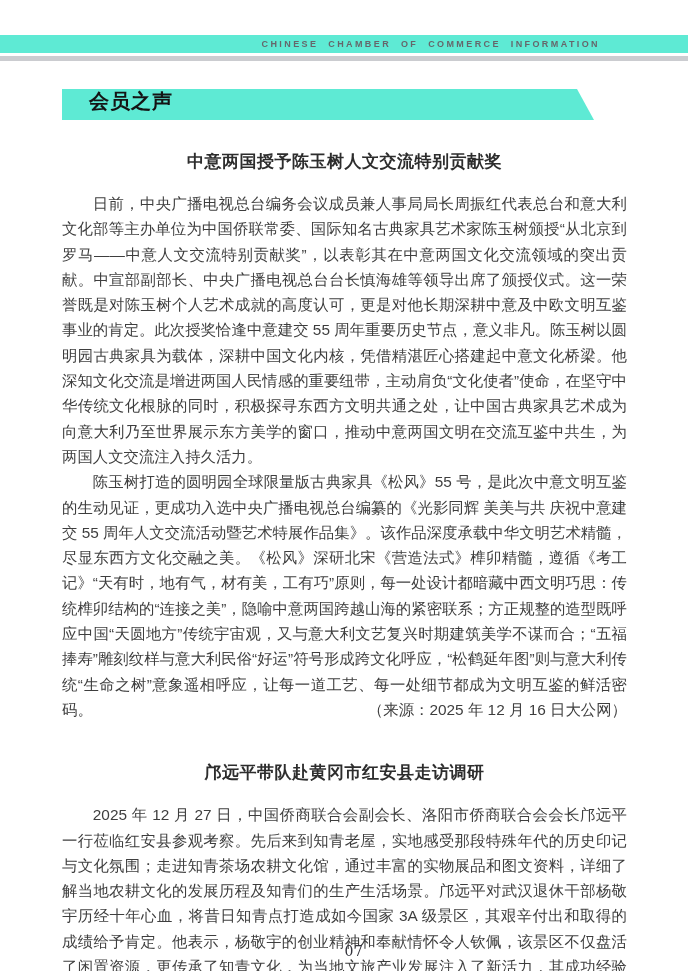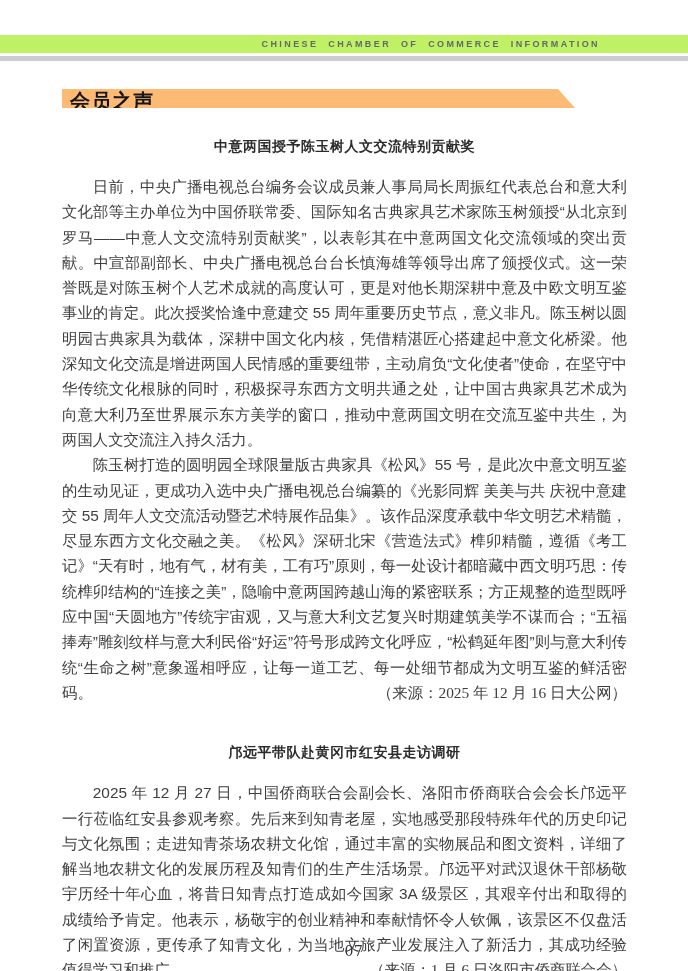--- a/index.html
+++ b/index.html
@@ -6,68 +6,68 @@
   .page{
     position:relative;
     width:688px;height:971px;
     background:#ffffff;
     font-family:"Liberation Sans",sans-serif;
     overflow:hidden;
   }
   
   .band{
     position:absolute;top:35px;left:0;right:0;height:18px;
-    background:#bef264;
+    background:#5eead4;
   }
   .band-text{
     position:absolute;right:88px;top:0;
     line-height:18px;font-size:9px;font-weight:bold;
     letter-spacing:2.4px;word-spacing:5px;
     color:#66666b;white-space:nowrap;
   }
   .rule{
     position:absolute;top:56px;left:0;right:0;height:5px;
     background:#cbccd0;
   }
   
   .content{
     position:absolute;left:62px;top:89px;width:565px;
   }
   .section-bar{
-    width:513px;height:19px;
-    background:#fdba74;
+    width:513px;height:31px;
+    background:#5eead4;
     clip-path:polygon(0 0, calc(100% - 17px) 0, 100% 100%, 0 100%);
+    padding-left:19px;
   }
   .section-label{
     display:block;
     padding-left:8px;
     line-height:25px;
     font-size:20px;font-weight:bold;color:#141414;
     letter-spacing:1px;
   }
   .article-title{
     margin:0;
     text-align:center;
-    font-size:14px;font-weight:bold;color:#2d2d2d;
+    font-size:17px;font-weight:bold;color:#2d2d2d;
     letter-spacing:0.5px;
   }
   .t1{margin-top:30px;}
   .t2{margin-top:39px;}
   .body-para{
     margin:0;
     font-size:15.4px;line-height:25.3px;color:#3e3e3e;
     text-align:justify;text-indent:2em;
   }
   .p-first{margin-top:18px;}
   .body-para::after{content:"";display:block;clear:both;}
   .source{
     float:right;
     text-indent:0;
     white-space:nowrap;
-    font-family:Liberation Serif, serif;
   }
   .page-num{
     position:absolute;bottom:12px;left:0;right:0;
     text-align:center;
     font-family:"DejaVu Serif",serif;
     font-size:14px;color:#33333b;
     letter-spacing:0.5px;
     margin-left:20px;
   }
 </style>

